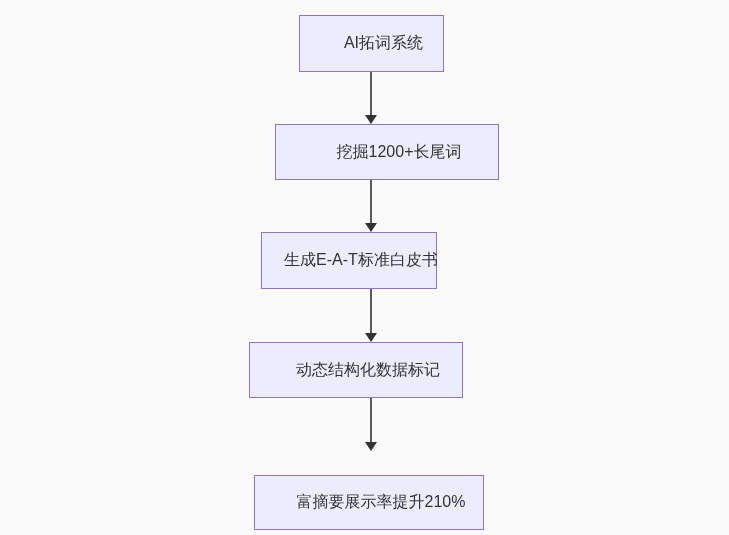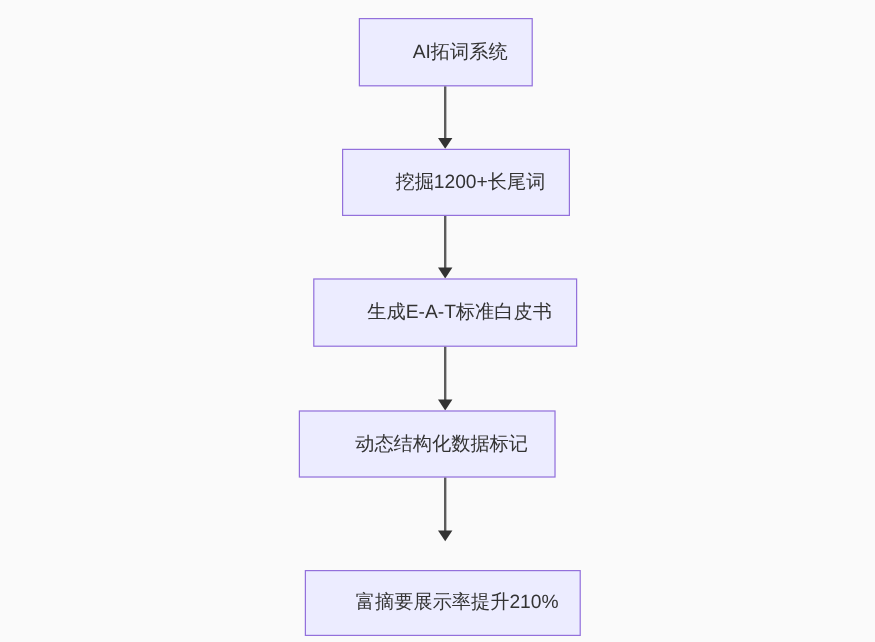--- a/index.html
+++ b/index.html
@@ -24,22 +24,22 @@
     font-size: 16px;
     display: flex;
     align-items: center;
     justify-content: center;
     text-align: center;
     white-space: nowrap;
     padding-left: 24px;
   }
   
   .n0 { left: 299px; top: 15px;  width: 145px; height: 57px; }
-  .n1 { left: 285px; top: 124px; width: 190px; height: 56px; }
-  .n2 { left: 261px; top: 232px; width: 220px; height: 57px; }
+  .n1 { left: 275px; top: 124px; width: 224px; height: 56px; }
+  .n2 { left: 261px; top: 232px; width: 176px; height: 57px; }
   .n3 { left: 249px; top: 342px; width: 214px; height: 56px; }
   .n4 { left: 254px; top: 475px; width: 230px; height: 55px; }
 
   .arrow {
     position: absolute;
     width: 14px;
     left: 364px; 
   }
   .a0 { top: 72px;  height: 52px; }
   .a1 { top: 180px; height: 52px; }

